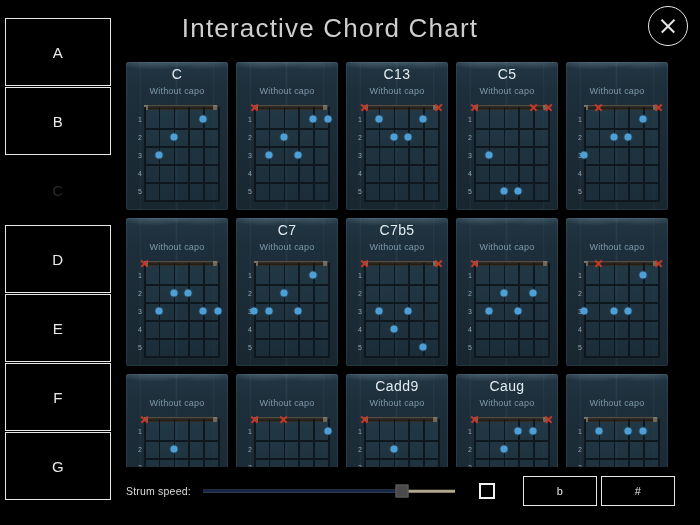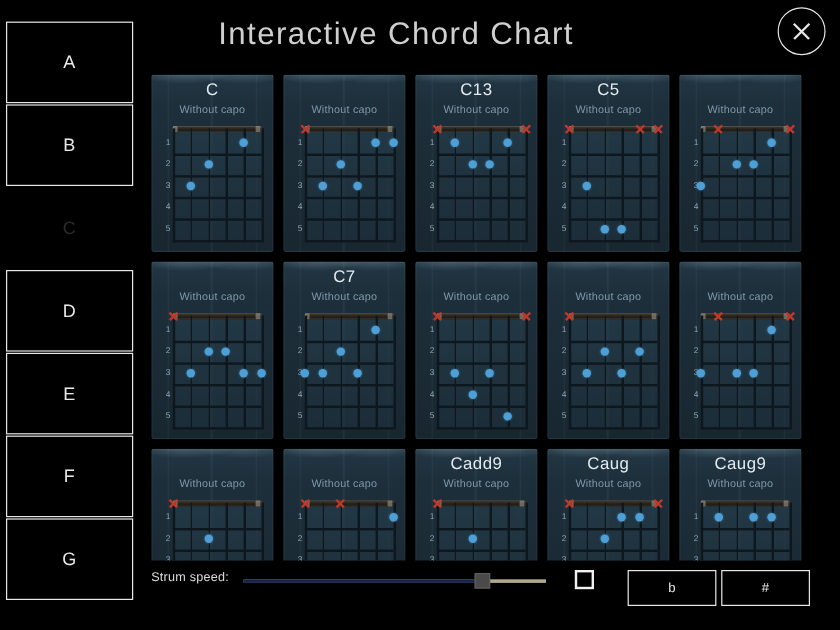--- a/index.html
+++ b/index.html
@@ -145,21 +145,21 @@
     content:"";position:absolute;left:50%;top:50%;
     width:9px;height:1.6px;background:#c13828;
   }
   .xmark:before{transform:translate(-50%,-50%) rotate(45deg);}
   .xmark:after{transform:translate(-50%,-50%) rotate(-45deg);}
 
   
   .bottombar{
     position:absolute;left:126px;bottom:18px;
     width:566px;height:32px;
-    display:flex;align-items:flex-start;
+    display:flex;align-items:center;
   }
   .strum-label{
     color:#dcdcdc;font-size:10.5px;letter-spacing:.2px;
     margin-right:12px;white-space:nowrap;
   }
   .slider{
     position:relative;width:252px;height:18px;flex:0 0 auto;
   }
   .slider-track{
     position:absolute;left:0;right:0;top:50%;height:2.5px;
@@ -449,20 +449,21 @@
             <div class="string-line" style="left: 8px;"></div>
             <div class="dot" style="left: 8px; top: 53px;"></div>
             <div class="dot" style="left: 22.8px; top: 53px;"></div>
             <div class="dot" style="left: 37.6px; top: 35px;"></div>
             <div class="dot" style="left: 52.4px; top: 53px;"></div>
             <div class="dot" style="left: 67.2px; top: 17px;"></div>
           </div>
         </div>
         <div class="chord-card">
           <div class="card-gloss"></div>
+          <div class="card-title">C7b5</div>
           <div class="card-sub">Without capo</div>
           <div class="fretboard">
             <div class="fb-bg"></div>
             <div class="nut"></div>
             <div class="nut-cap" style="left: 8px;"></div>
             <div class="nut-cap" style="left: 77px;"></div>
             <div class="fret-line" style="top: 26px;"></div>
             <div class="fret-num" style="top: 17px;">1</div>
             <div class="fret-line" style="top: 44px;"></div>
             <div class="fret-num" style="top: 35px;">2</div>
@@ -644,21 +645,20 @@
             <div class="string-line" style="left: 8px;"></div>
             <div class="xmark" style="left: 8px; top: 5px;"></div>
             <div class="xmark" style="left: 82px; top: 5px;"></div>
             <div class="dot" style="left: 52.4px; top: 17px;"></div>
             <div class="dot" style="left: 67.2px; top: 17px;"></div>
             <div class="dot" style="left: 37.6px; top: 35px;"></div>
           </div>
         </div>
         <div class="chord-card">
           <div class="card-gloss"></div>
-          <div class="card-title">Caug9</div>
           <div class="card-sub">Without capo</div>
           <div class="fretboard">
             <div class="fb-bg"></div>
             <div class="nut"></div>
             <div class="nut-cap" style="left: 8px;"></div>
             <div class="nut-cap" style="left: 77px;"></div>
             <div class="fret-line" style="top: 26px;"></div>
             <div class="fret-num" style="top: 17px;">1</div>
             <div class="fret-line" style="top: 44px;"></div>
             <div class="fret-num" style="top: 35px;">2</div>

